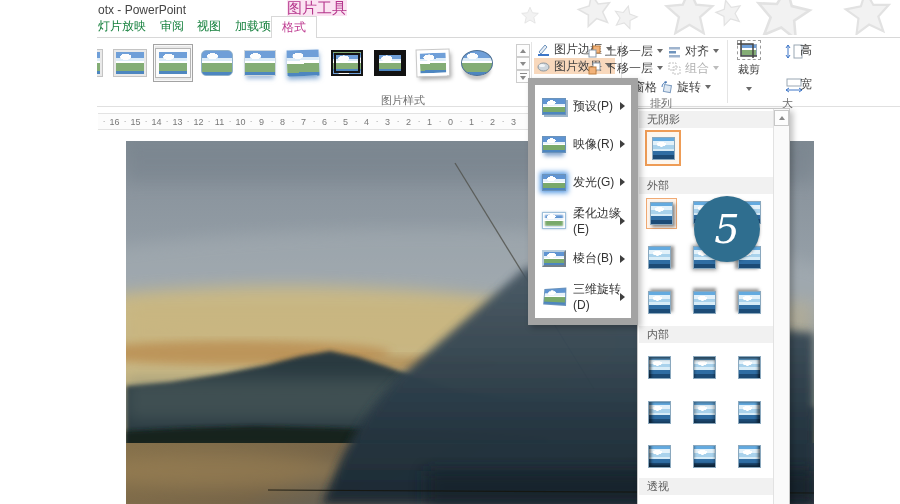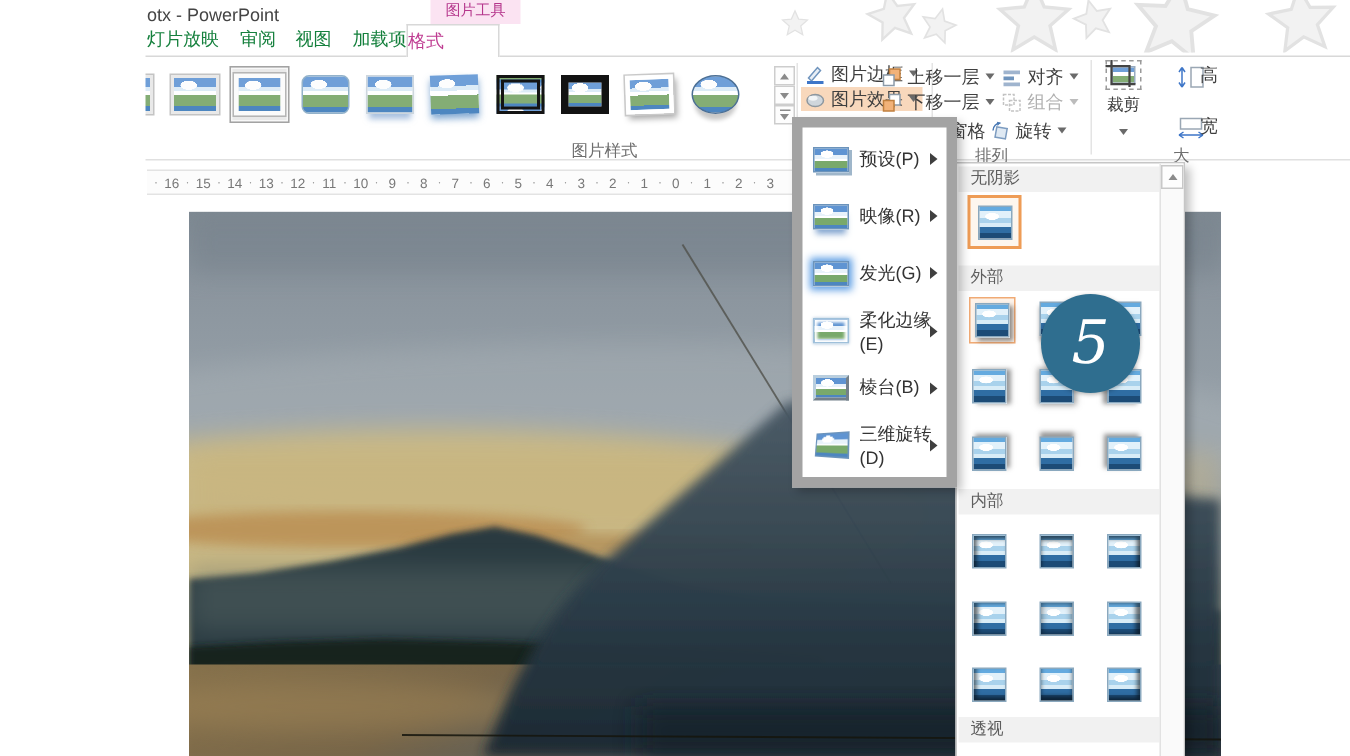--- a/index.html
+++ b/index.html
@@ -8,28 +8,28 @@
          font-family:"Liberation Sans","DejaVu Sans",sans-serif; color:#3f3f3f;
          -webkit-font-smoothing:antialiased; }
   .abs { position:absolute; }
 
   
   #stars { left:0; top:0; width:900px; height:35px; overflow:hidden; z-index:0; }
   .star { position:absolute; }
   .star svg { display:block; }
   #title-text { left:98px; top:3px; font-size:12px; color:#444; z-index:1; }
   #ctx-label { left:287px; top:0; width:60px; height:16px; background:#fbe3f2; color:#b5368c;
-               font-size:10px; text-align:center; line-height:16px; z-index:2; }
+               font-size:15px; text-align:center; line-height:16px; z-index:2; }
 
   
   #tab-line { left:0; top:37px; width:900px; height:1px; background:#d8d8d8; z-index:1; }
   .tab { position:absolute; top:18px; font-size:12px; color:#15803d; z-index:1; cursor:default; }
-  #tab-active { left:271px; top:16px; width:62px; height:22px; background:#fff;
+  #tab-active { left:271px; top:16px; width:46px; height:22px; background:#fff;
                 border:1px solid #d8d8d8; border-bottom:none; color:#bf3d92; font-size:12px;
-                line-height:21px; z-index:2; }
+                text-align:center; line-height:21px; z-index:2; }
 
   
   #ribbon-bottom { left:0; top:106px; width:900px; height:1px; background:#e0e0e0; z-index:1; }
   .vsep { position:absolute; top:42px; width:1px; height:58px; background:#e4e4e4; z-index:1; }
 
   
   .gitem { position:absolute; top:44px; width:40px; height:38px; display:flex; align-items:center;
            justify-content:center; z-index:1; background:#fff; }
   .gl { width:32px; height:26px;
         background: radial-gradient(ellipse 9px 5px at 35% 22%, #fdfdfd 60%, transparent 62%),

